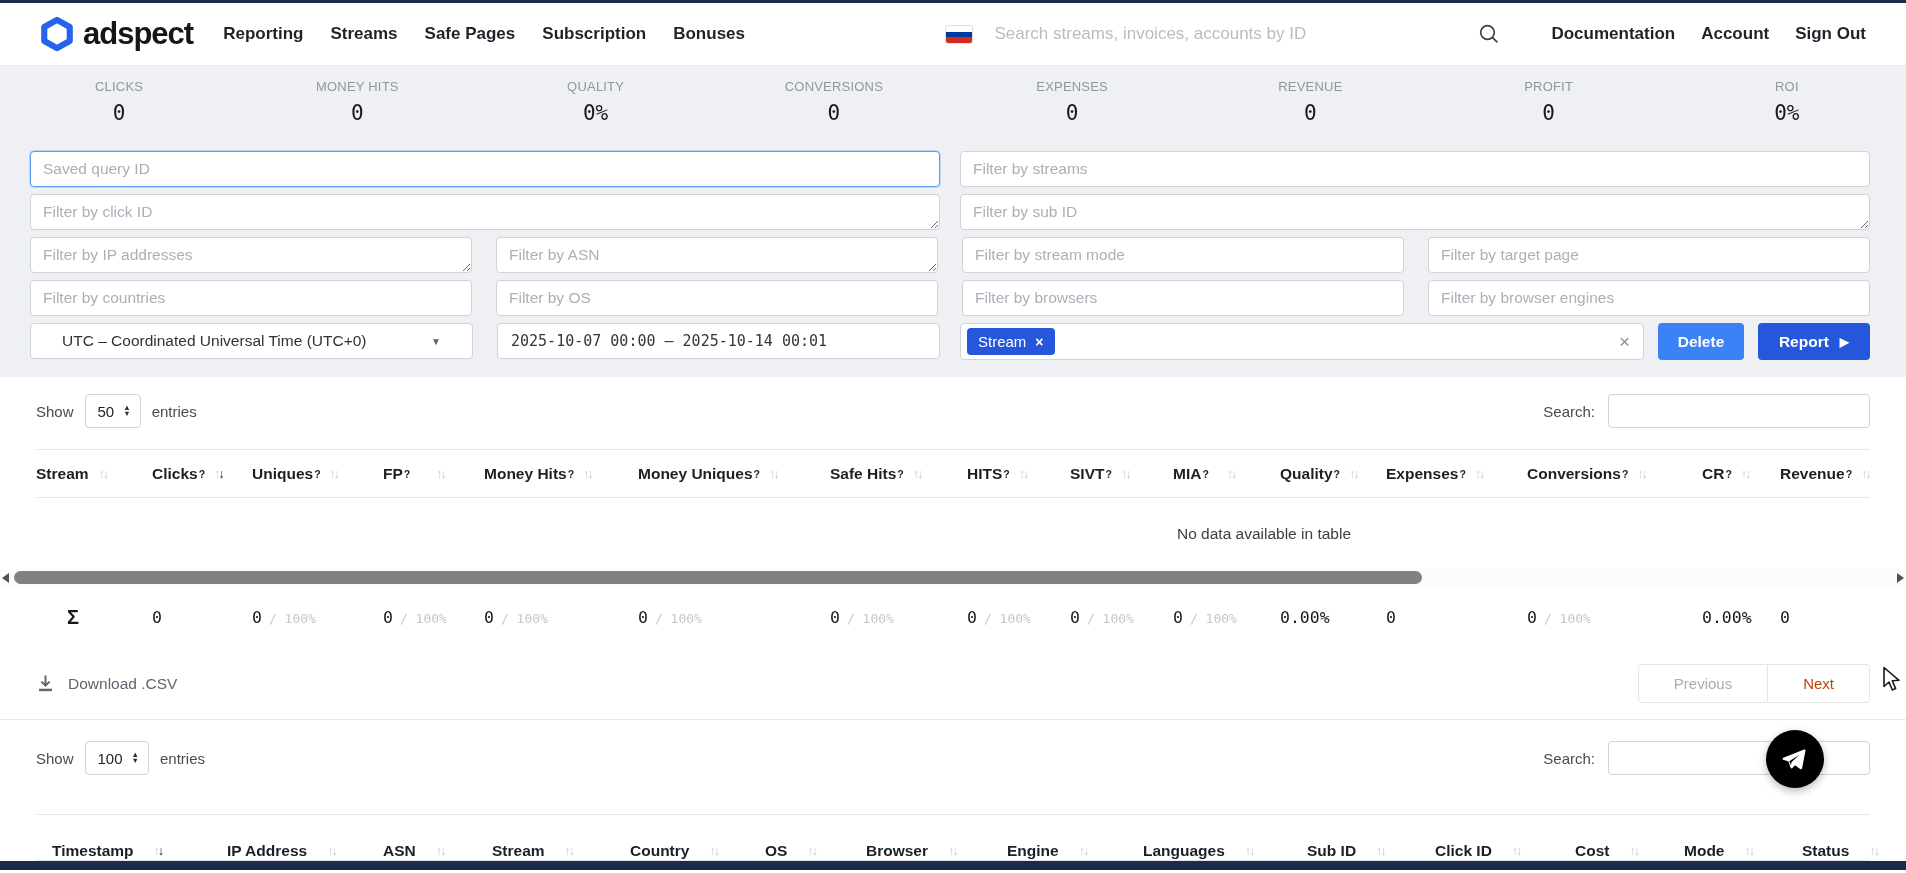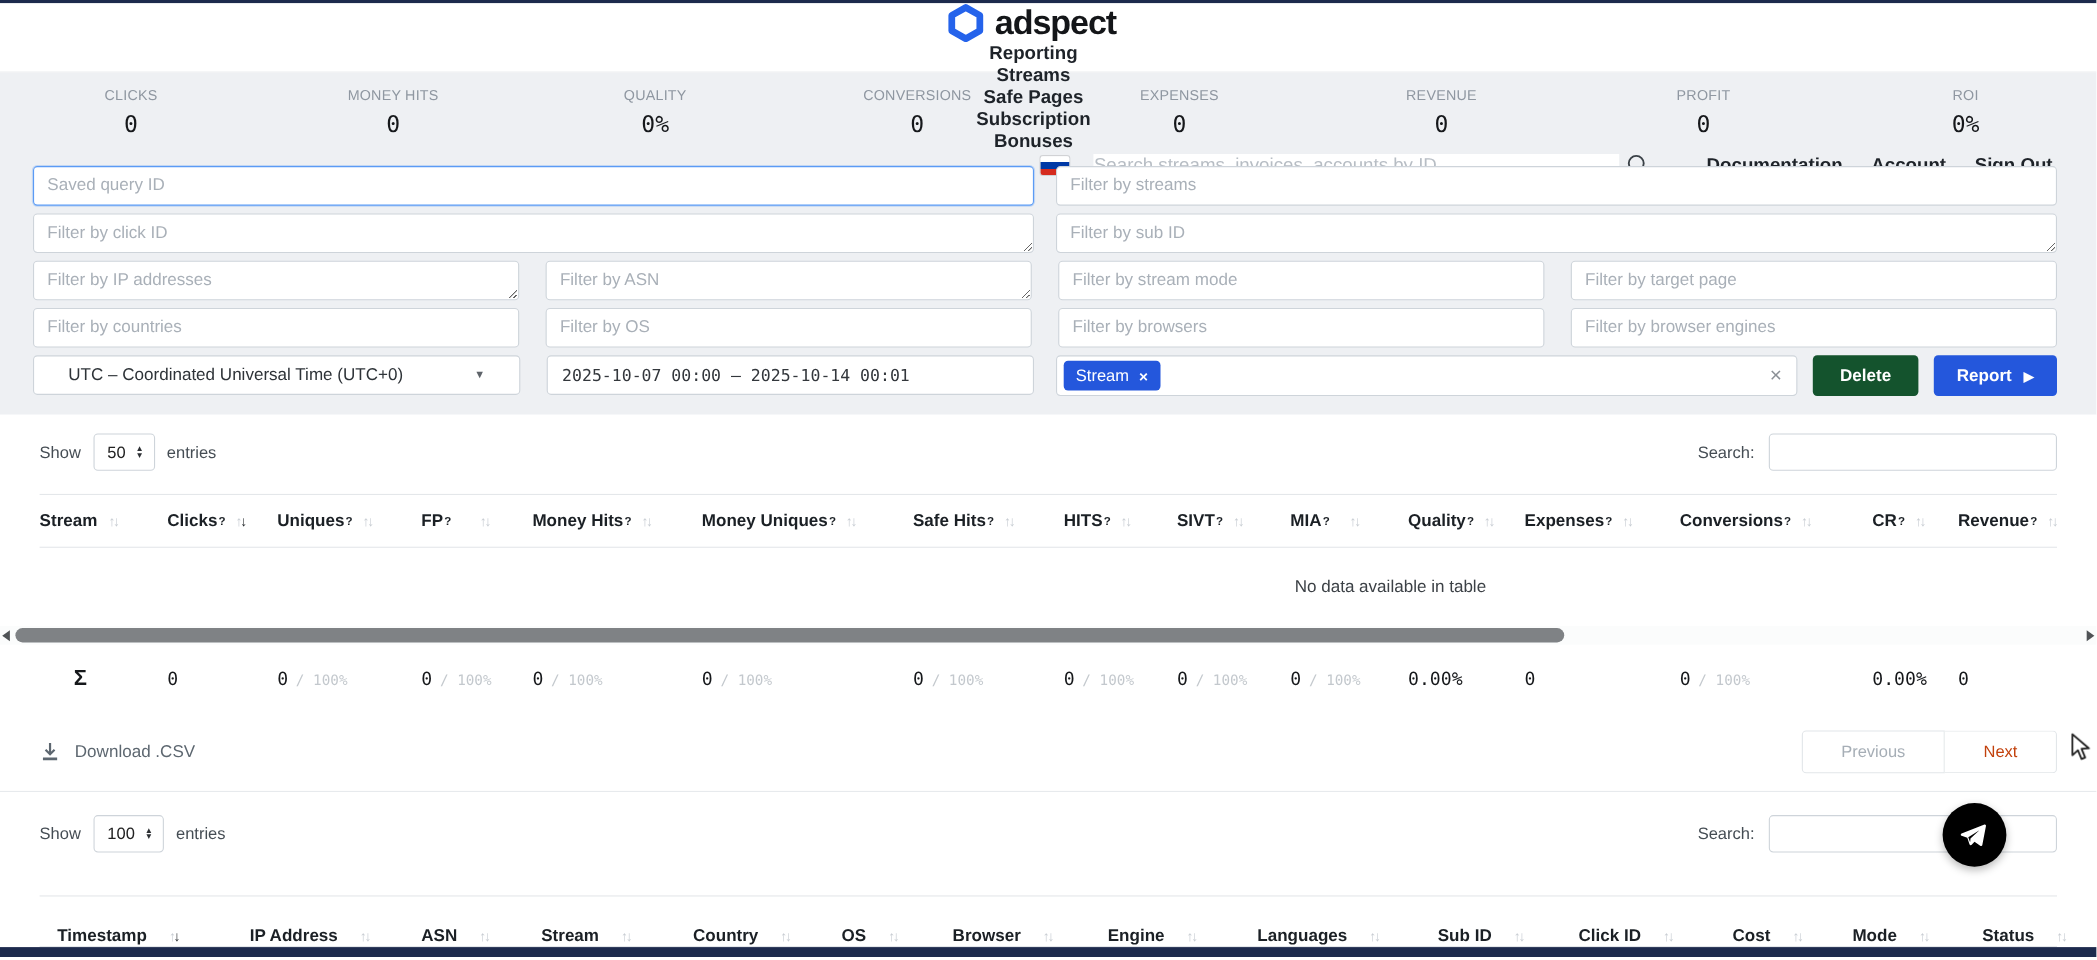--- a/index.html
+++ b/index.html
@@ -6,21 +6,21 @@
   html,body { width:1906px; height:873px; overflow:hidden; background:#fff;
     font-family:"Liberation Sans", sans-serif; }
   .mono { font-family:"DejaVu Sans Mono", monospace; }
 
   
   .topline { height:3px; background:#1d2a4d; }
   .bottombar { height:9px; background:#1d2a4d; margin-top:auto; }
 
   
   .navbar { height:63px; background:#fff; display:flex; align-items:center;
-    padding:0 40px; border-bottom:1px solid #ebedf0;flex-direction:column; }
+    padding:0 40px; border-bottom:1px solid #ebedf0; }
   .brand { display:flex; align-items:center; gap:9px; margin-right:30px; }
   .brand-name { font-size:31px; font-weight:800; letter-spacing:-1px; color:#141619; }
   .nav-link { font-size:17px; font-weight:700; color:#1e2329; margin-right:27px; cursor:pointer; }
   .nav-right { margin-left:auto; display:flex; align-items:center; }
   .flag { width:26px; height:17px; border-radius:2px; margin-right:22px;
     background:linear-gradient(#ffffff 33%, #0039a6 33% 66%, #d52b1e 66%);
     box-shadow:0 0 0 1px rgba(0,0,0,.12); }
   .nav-search { border:none; outline:none; width:478px; font-size:17px; color:#ec4899;
     font-family:"Liberation Sans", sans-serif; }
   .nav-search::placeholder { color:#b7bdc4; }
@@ -53,21 +53,21 @@
     display:flex; align-items:center; padding:0 13px; font-size:15px; color:#33373c; }
   .tagbox { flex:1; height:37px; border:1px solid #ced4da; border-radius:4px; background:#fff;
     display:flex; align-items:center; padding:0 13px 0 6px; }
   .tag { background:#2457dc; color:#fff; border-radius:4px; height:27px; display:flex;
     align-items:center; padding:0 11px; font-size:15px; cursor:pointer; }
   .tag .x { margin-left:9px; font-weight:700; font-size:14px; }
   .tagclear { margin-left:auto; color:#8b9096; font-size:19px; cursor:pointer; line-height:1; }
   .btn { height:37px; border:none; border-radius:4px; color:#fff; font-weight:700;
     font-size:15.5px; font-family:"Liberation Sans", sans-serif; cursor:pointer;
     display:flex; align-items:center; justify-content:center; }
-  .btn-del { width:96px; background:#14532d; }
+  .btn-del { width:86px; background:#3b82f6; }
   .btn-rep { width:112px; background:#2457dc; gap:11px; }
   .btn-rep .play { font-size:12px; }
 
   
   .section { background:#fff; padding:0 36px; position:relative; }
   .sec1 { padding-top:17px; }
   .sec2 { border-top:1px solid #e7eaed; padding-top:21px; flex:1; display:flex; flex-direction:column; }
   .controls { display:flex; align-items:center; }
   .showgrp { display:flex; align-items:center; gap:11px; font-size:15px; color:#454d54; }
   .pagesel { height:34px; border:1px solid #ced4da; border-radius:4px; background:#fff;

